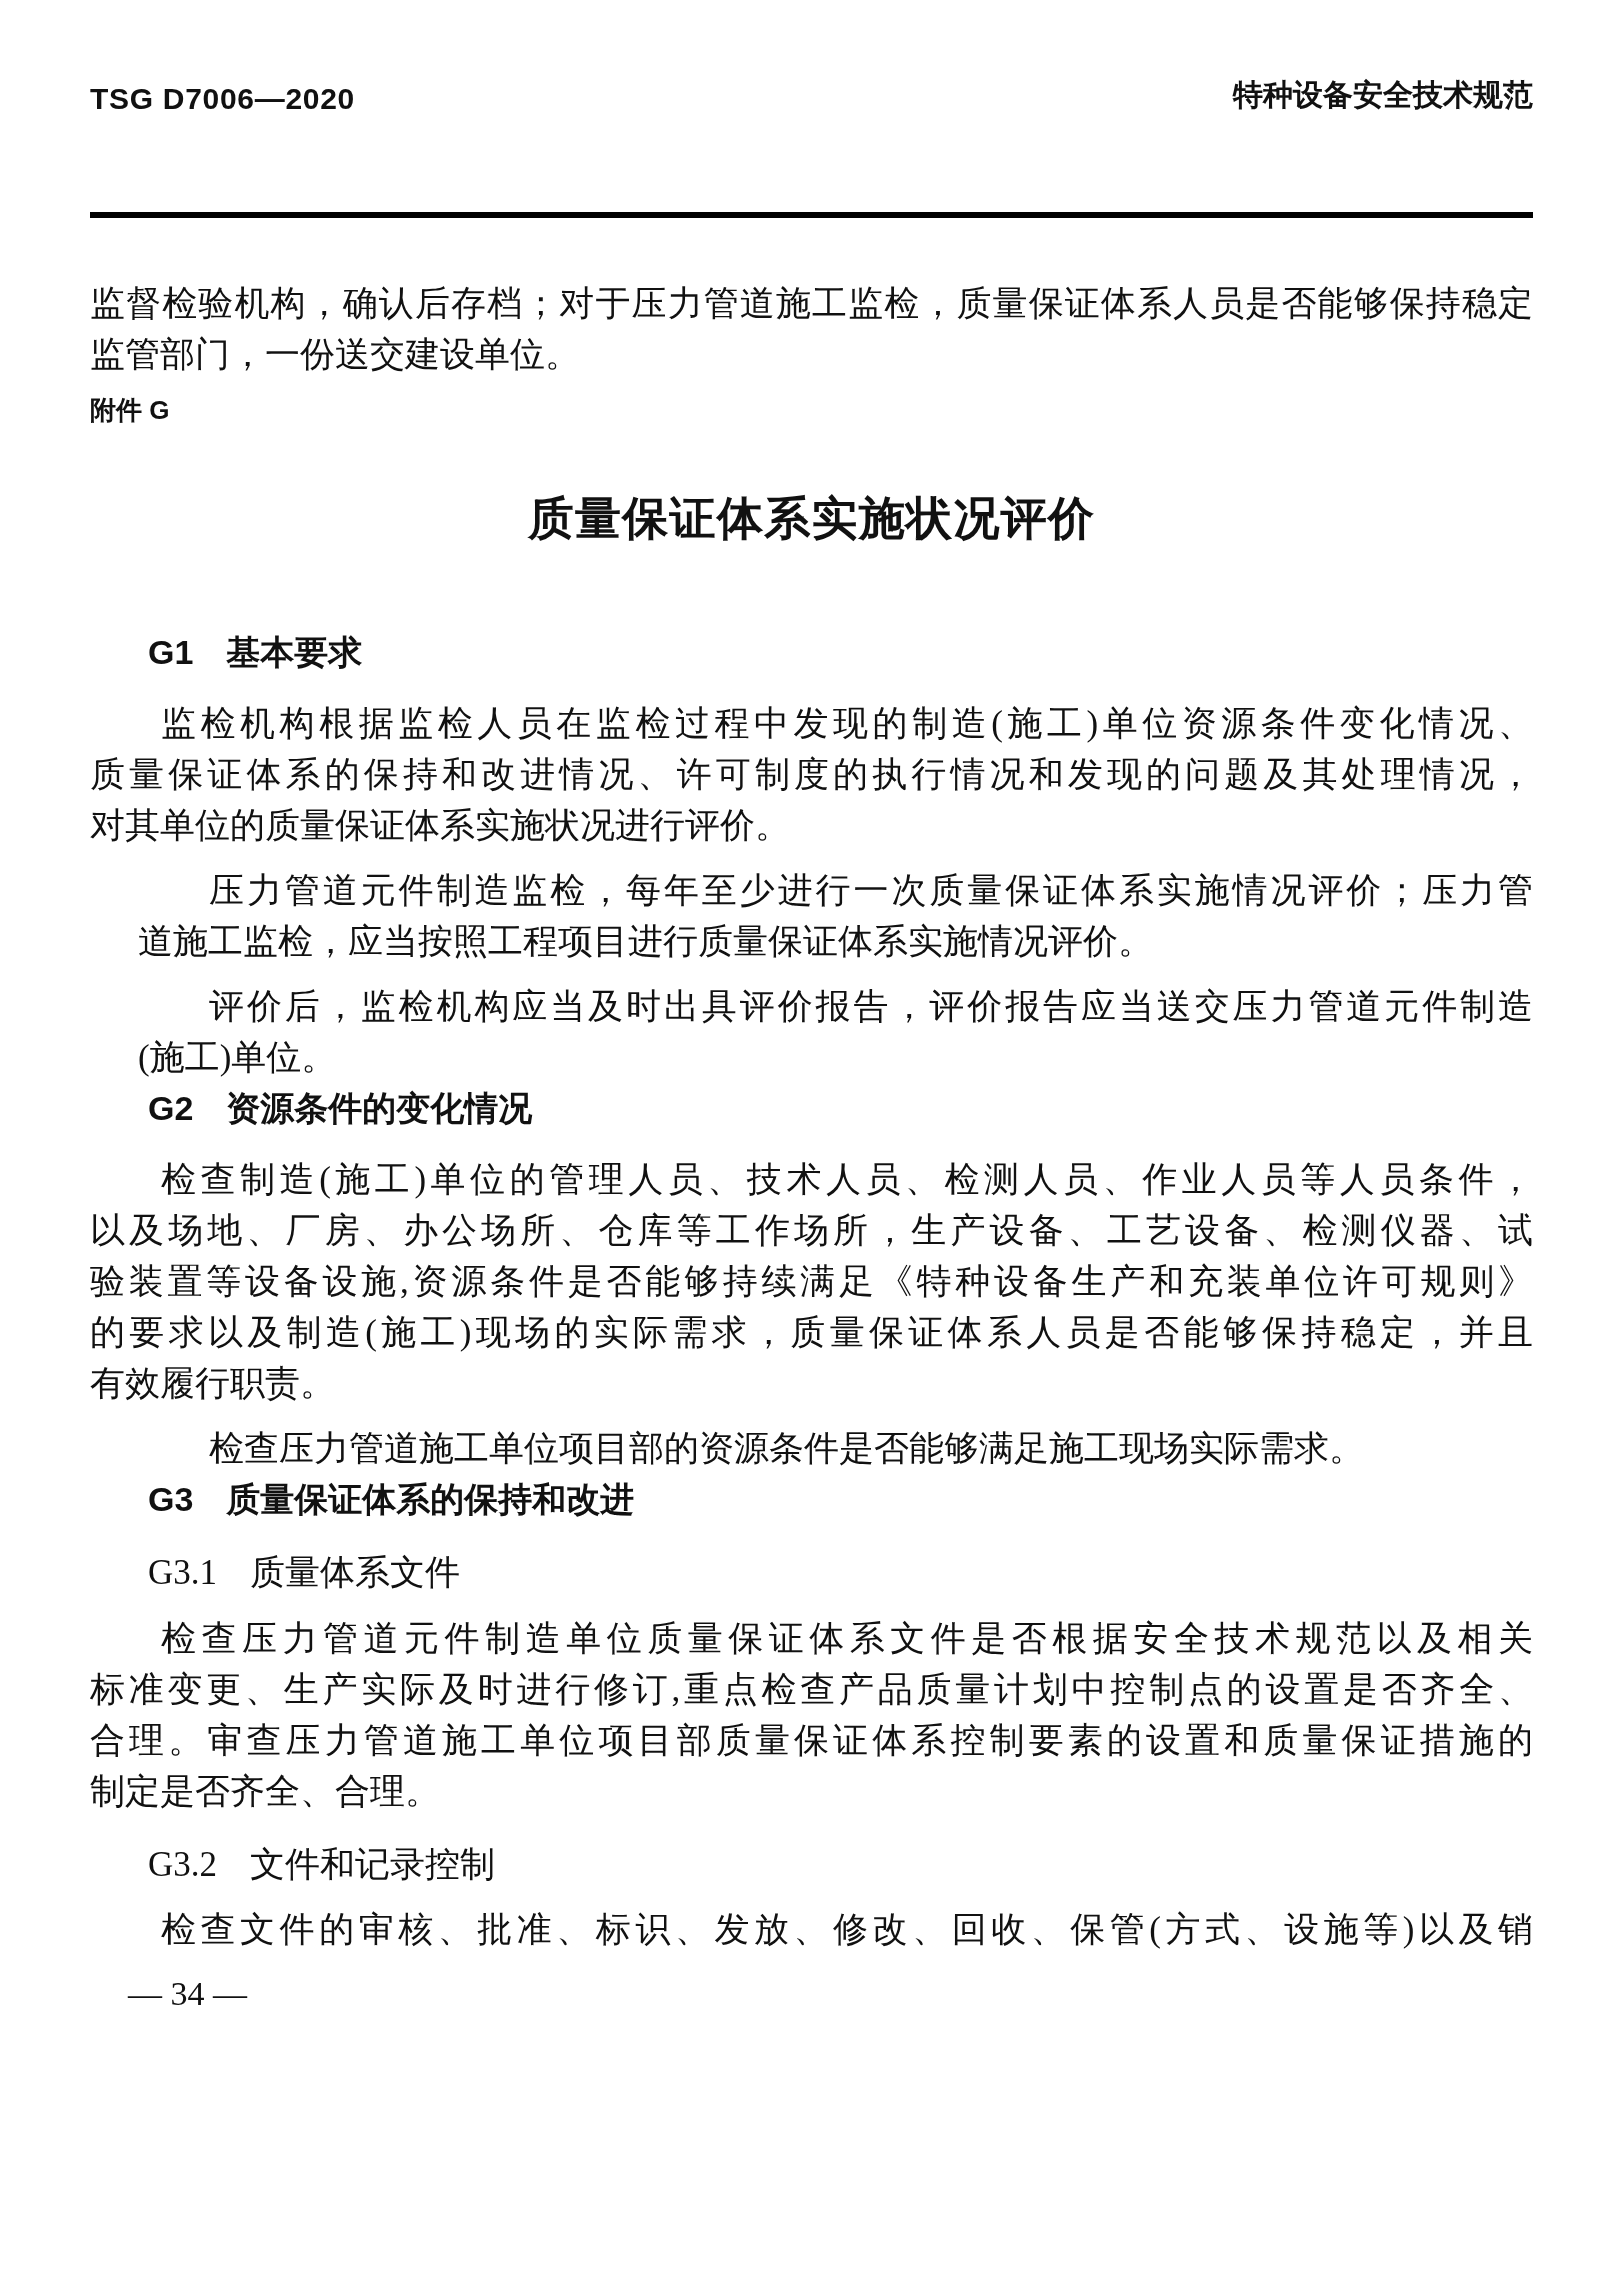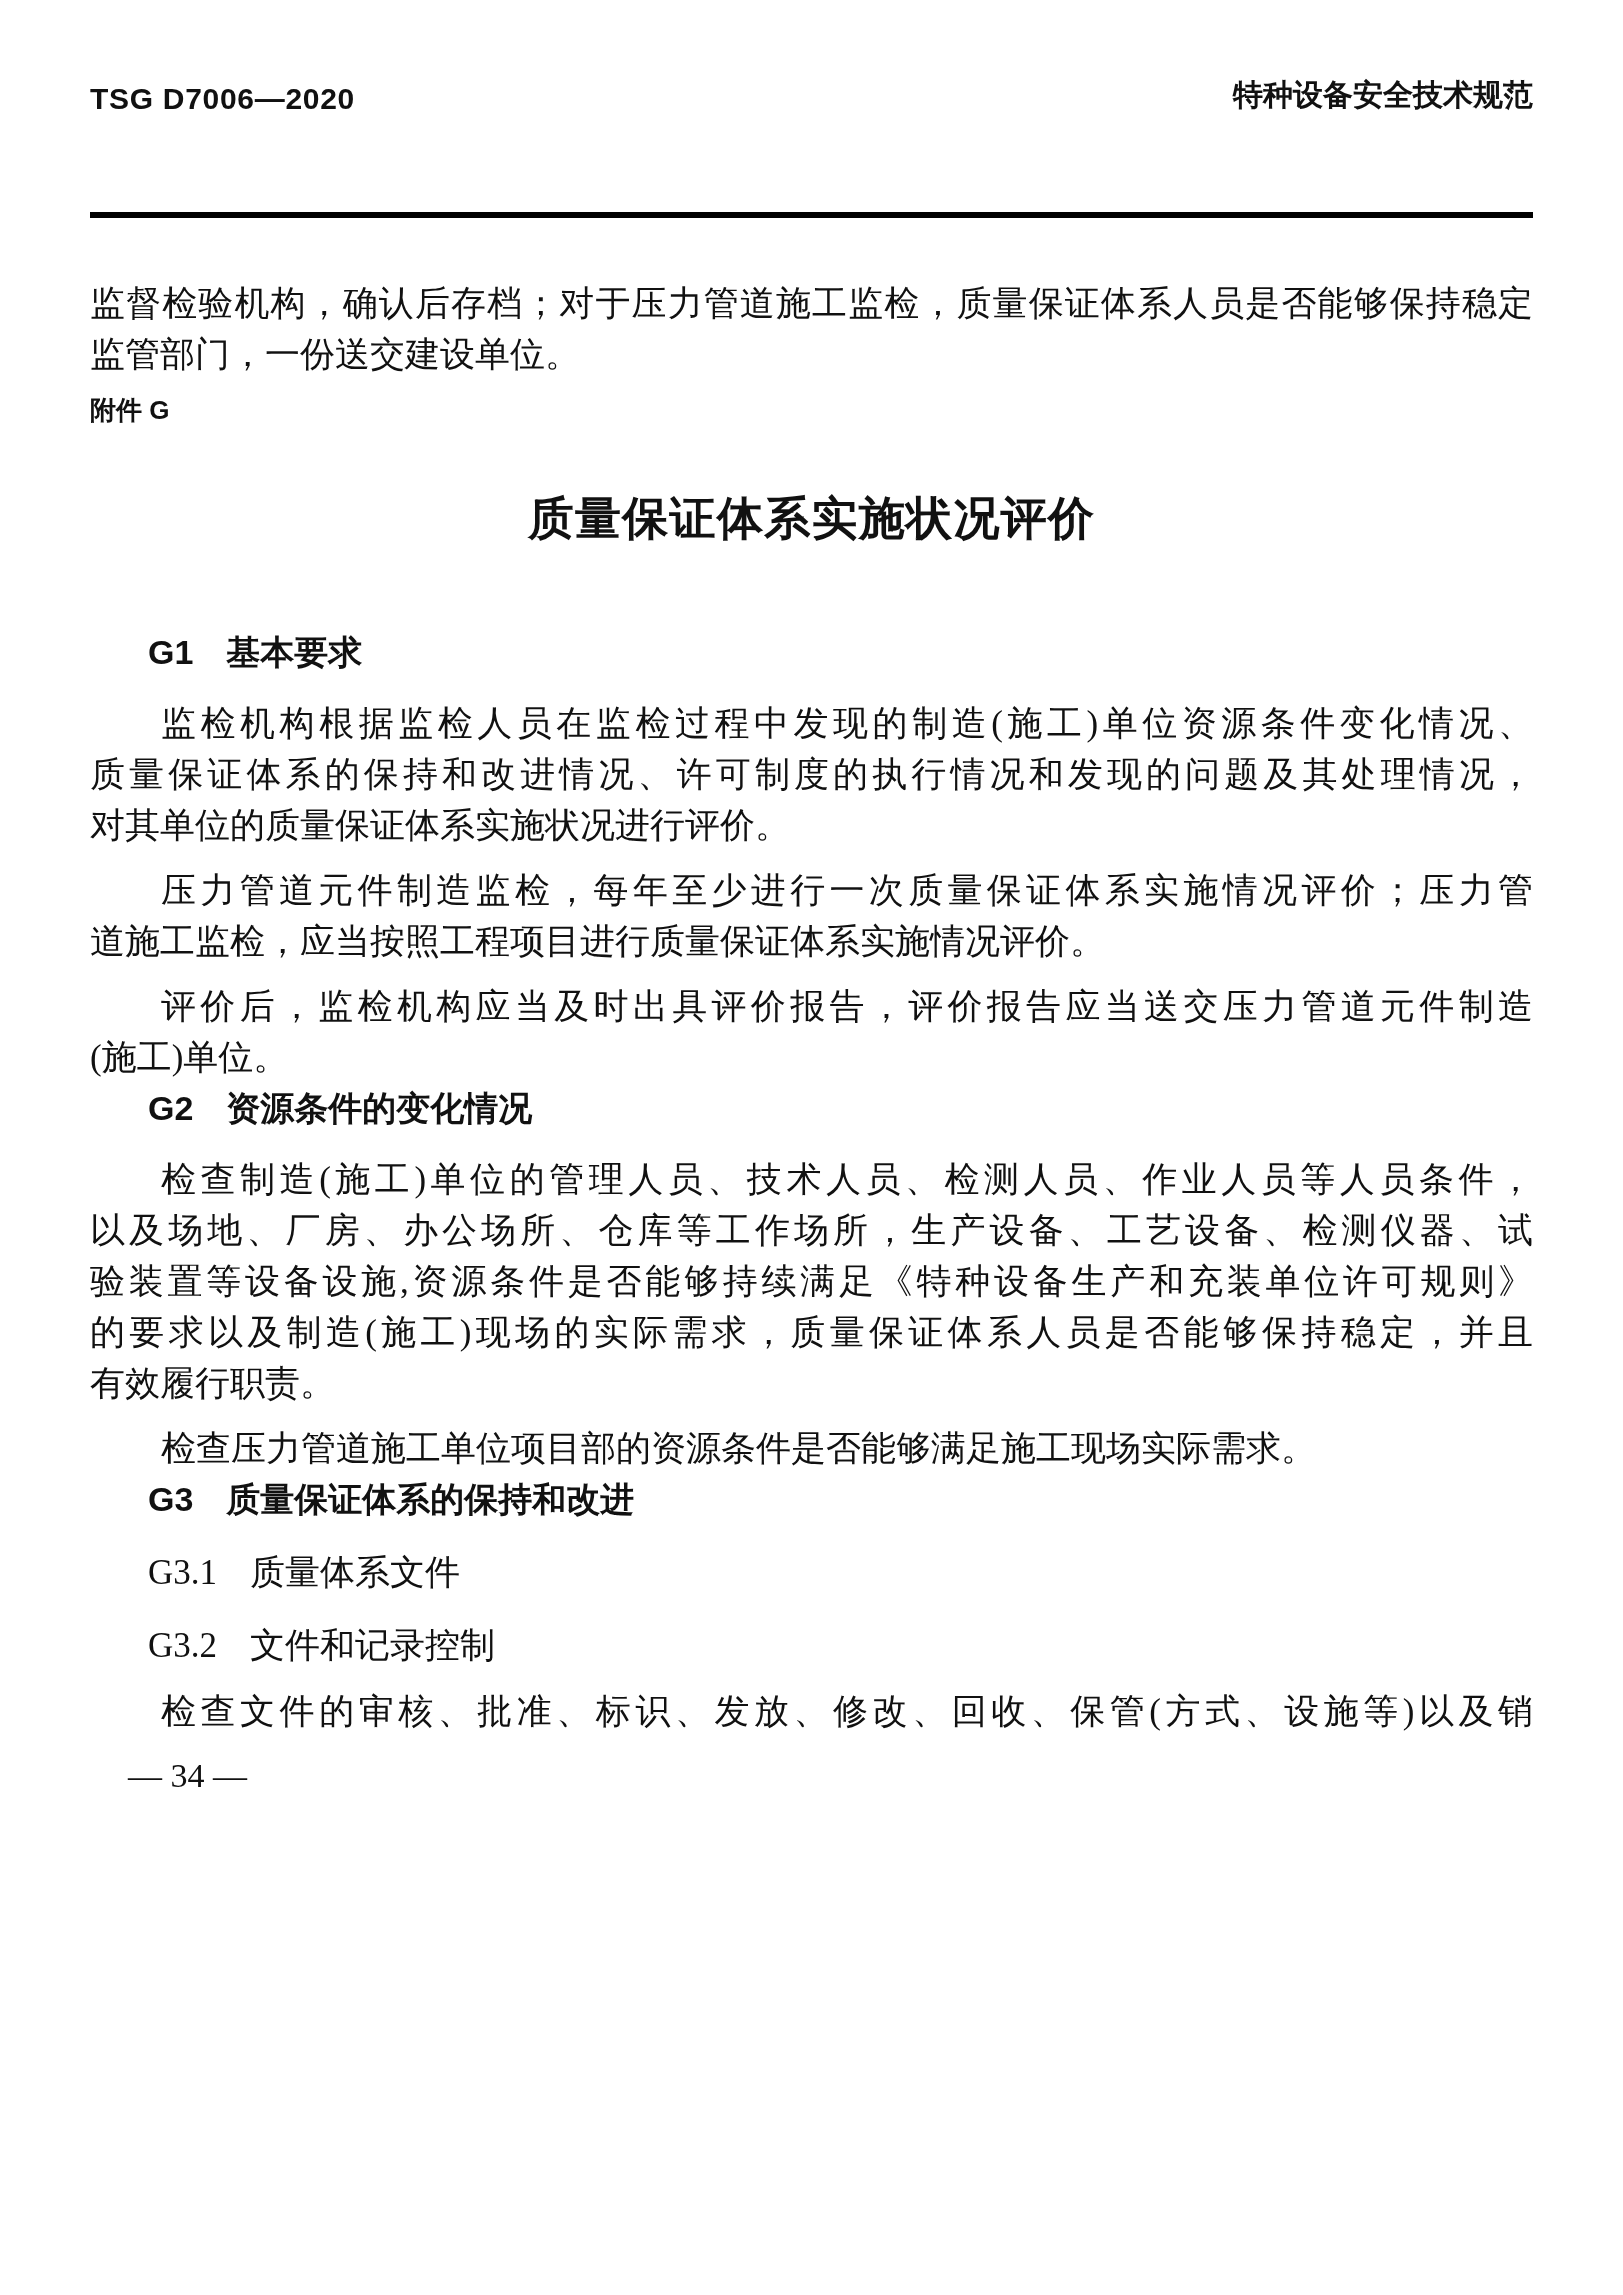--- a/index.html
+++ b/index.html
@@ -27,21 +27,21 @@
   .header-right { font-size: 30px; }
   .rule {
     height: 5.9px;
     background: #000000;
     margin-top: 96px;
   }
 
   
   .doc { }
   .para { font-size: 35px; line-height: 51px; }
-  .para + .para { margin-top: 14.4px; }
+  .para + .para { margin-top: 14.4px; margin-left: 48px; }
   .line {
     text-align: justify;
     text-align-last: justify;
     text-justify: inter-character;
     white-space: nowrap;
   }
   .line.endline { text-align-last: left; white-space: normal; }
   .para .line.first { text-indent: 71px; }
   .para.noindent .line.first { text-indent: 0; }
   .para.noindent { margin-top: 60px; }
@@ -127,20 +127,26 @@
       <div class="line">以及场地、厂房、办公场所、仓库等工作场所，生产设备、工艺设备、检测仪器、试</div>
       <div class="line">验装置等设备设施,资源条件是否能够持续满足《特种设备生产和充装单位许可规则》</div>
       <div class="line">的要求以及制造(施工)现场的实际需求，质量保证体系人员是否能够保持稳定，并且</div>
       <div class="line endline">有效履行职责。</div>
     </div>
     <div class="para">
       <div class="line first endline">检查压力管道施工单位项目部的资源条件是否能够满足施工现场实际需求。</div>
     </div>
     <div class="h-section"><span class="h-num">G3</span><span class="h-text">质量保证体系的保持和改进</span></div>
     <div class="h-sub"><span class="h-num">G3.1</span><span class="h-text">质量体系文件</span></div>
+    <div class="para">
+      <div class="line first">检查压力管道元件制造单位质量保证体系文件是否根据安全技术规范以及相关</div>
+      <div class="line">标准变更、生产实际及时进行修订,重点检查产品质量计划中控制点的设置是否齐全、</div>
+      <div class="line">合理。审查压力管道施工单位项目部质量保证体系控制要素的设置和质量保证措施的</div>
+      <div class="line endline">制定是否齐全、合理。</div>
+    </div>
     <div class="h-sub"><span class="h-num">G3.2</span><span class="h-text">文件和记录控制</span></div>
     <div class="para">
       <div class="line first">检查文件的审核、批准、标识、发放、修改、回收、保管(方式、设施等)以及销</div>
     </div>
   </div>
 
 <div class="footer">— 34 —</div>
 
 
 </body></html>

